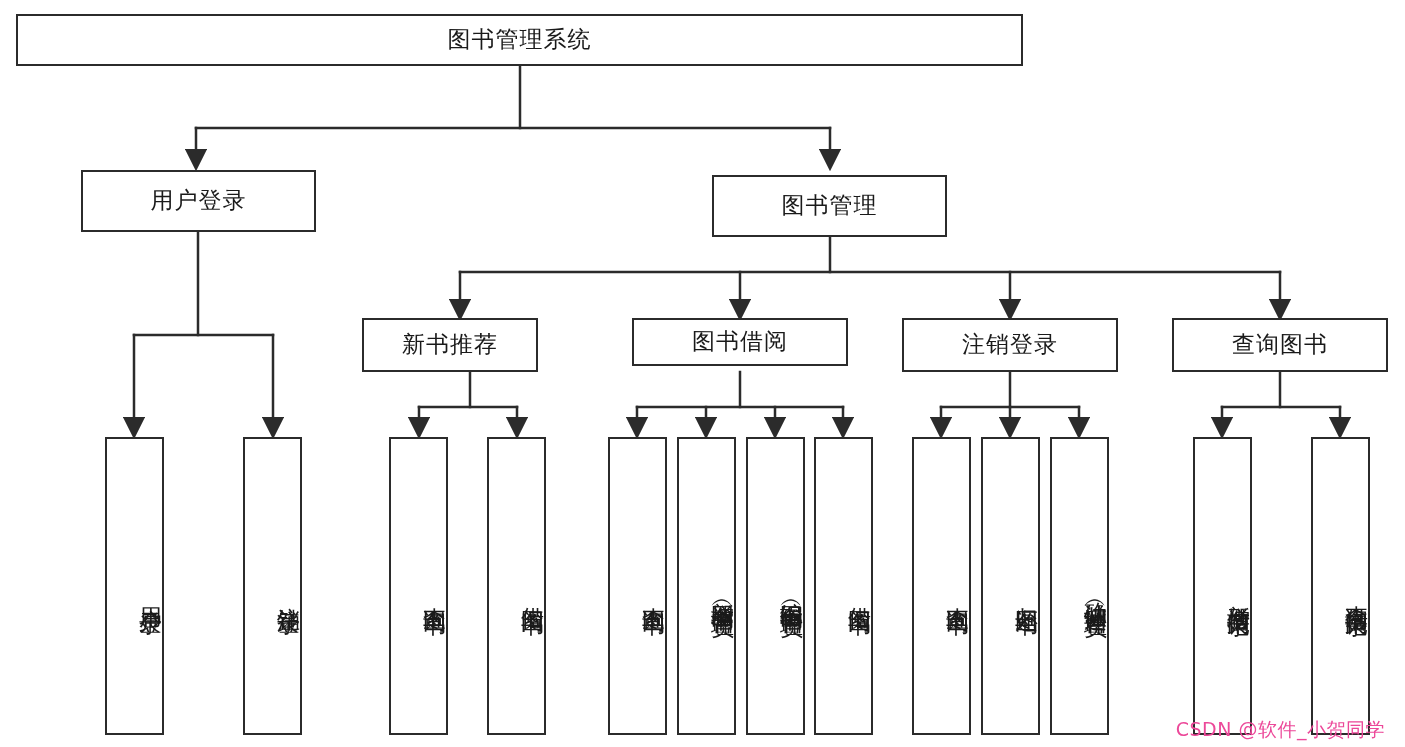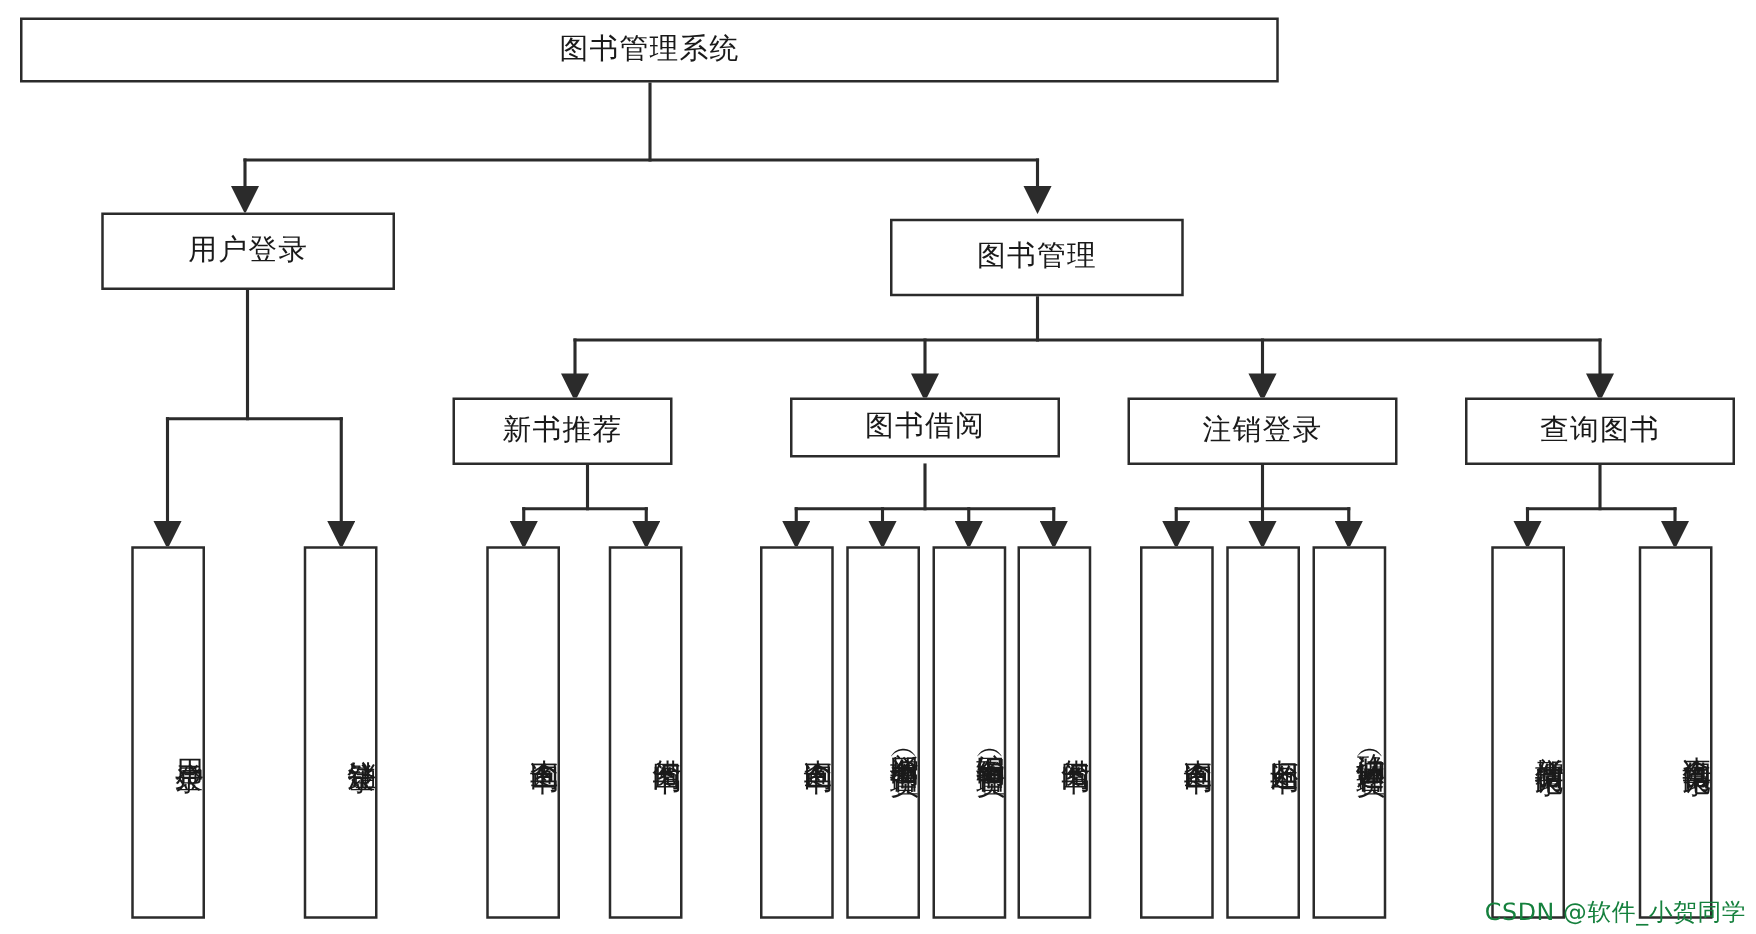--- a/index.html
+++ b/index.html
@@ -52,24 +52,24 @@
     line-height: 1.0;
   }
   .node.vert > .vlabel {
     writing-mode: vertical-rl;
     text-orientation: upright;
     display: block;
     white-space: nowrap;
   }
   .watermark {
     position: absolute;
-    right: 8px;
+    right: 20px;
     bottom: 4px;
     font-size: 19px;
-    color: #15803d;
+    color: #ec4899;
     letter-spacing: 0.5px;
     white-space: nowrap;
     font-family: "DejaVu Sans", "Liberation Sans", sans-serif;
   }
 </style>
 </head>
 <body>
 
 <div id="canvas">
 

